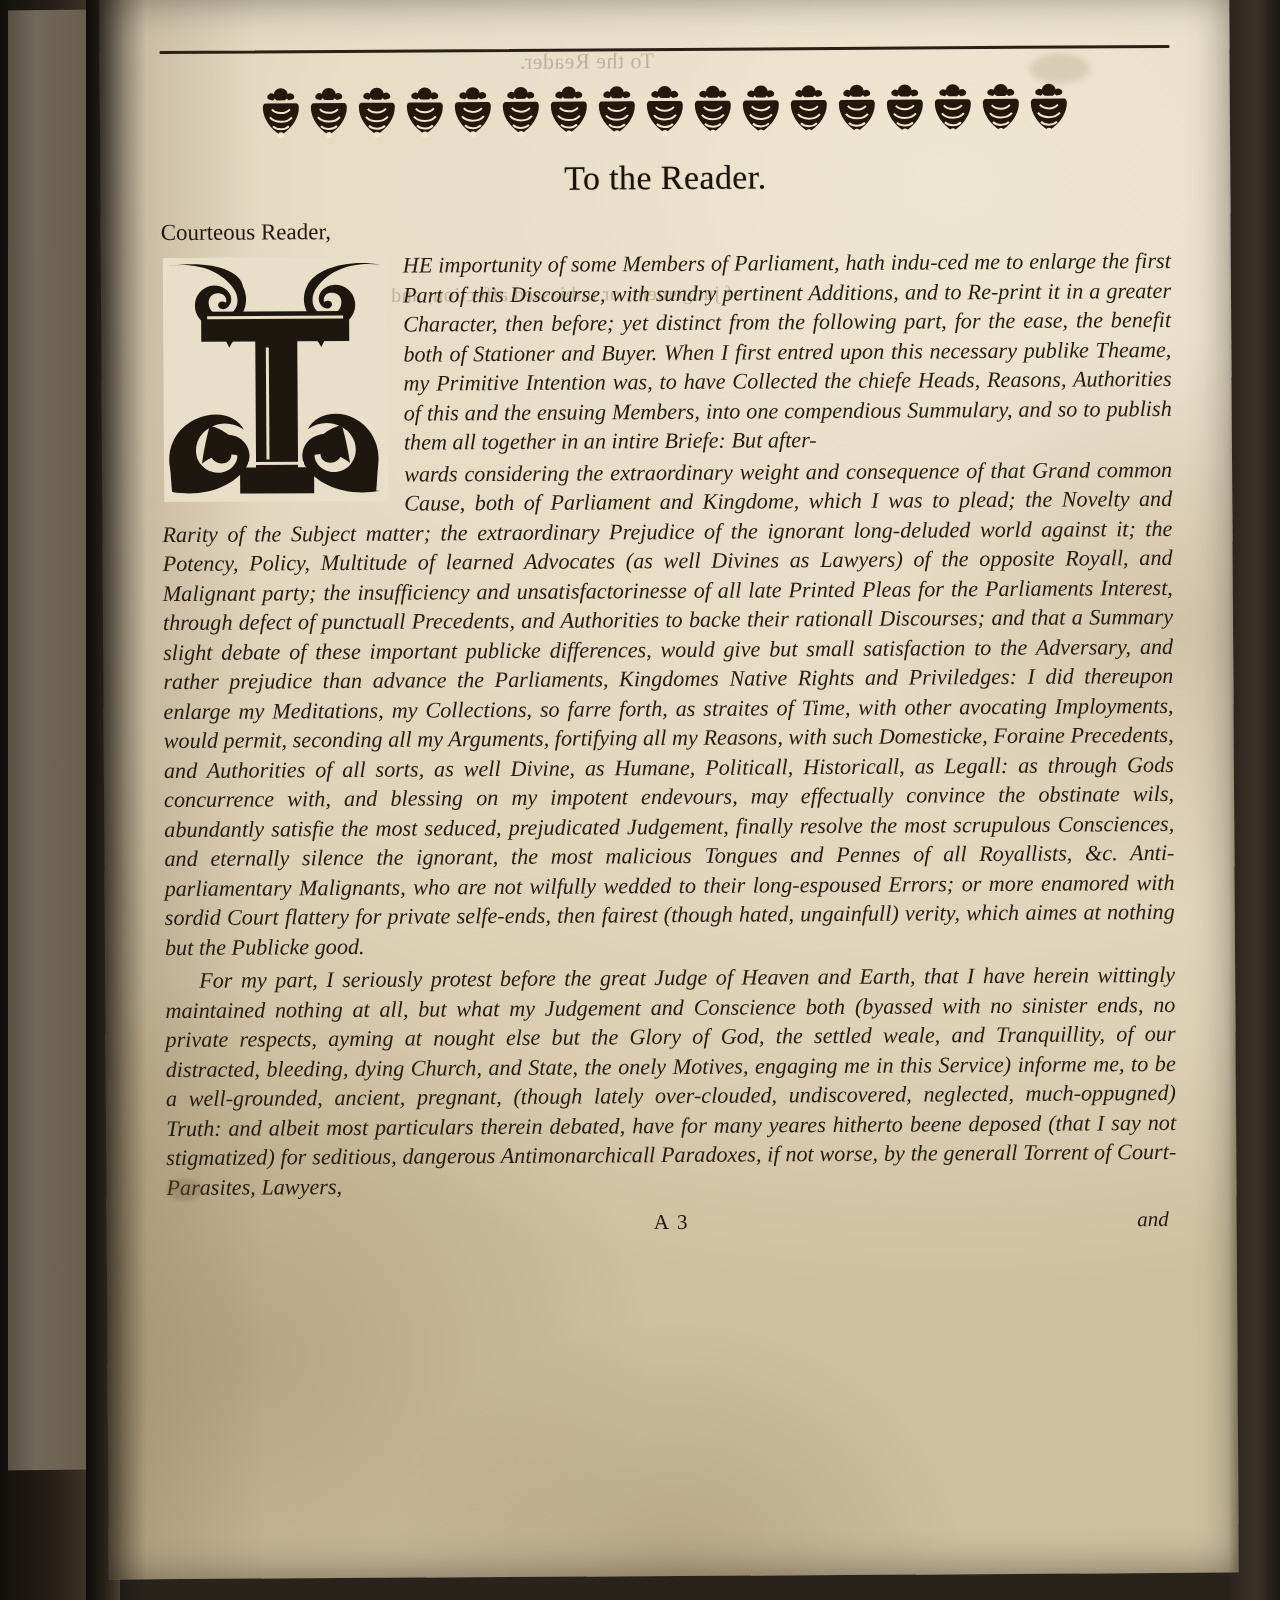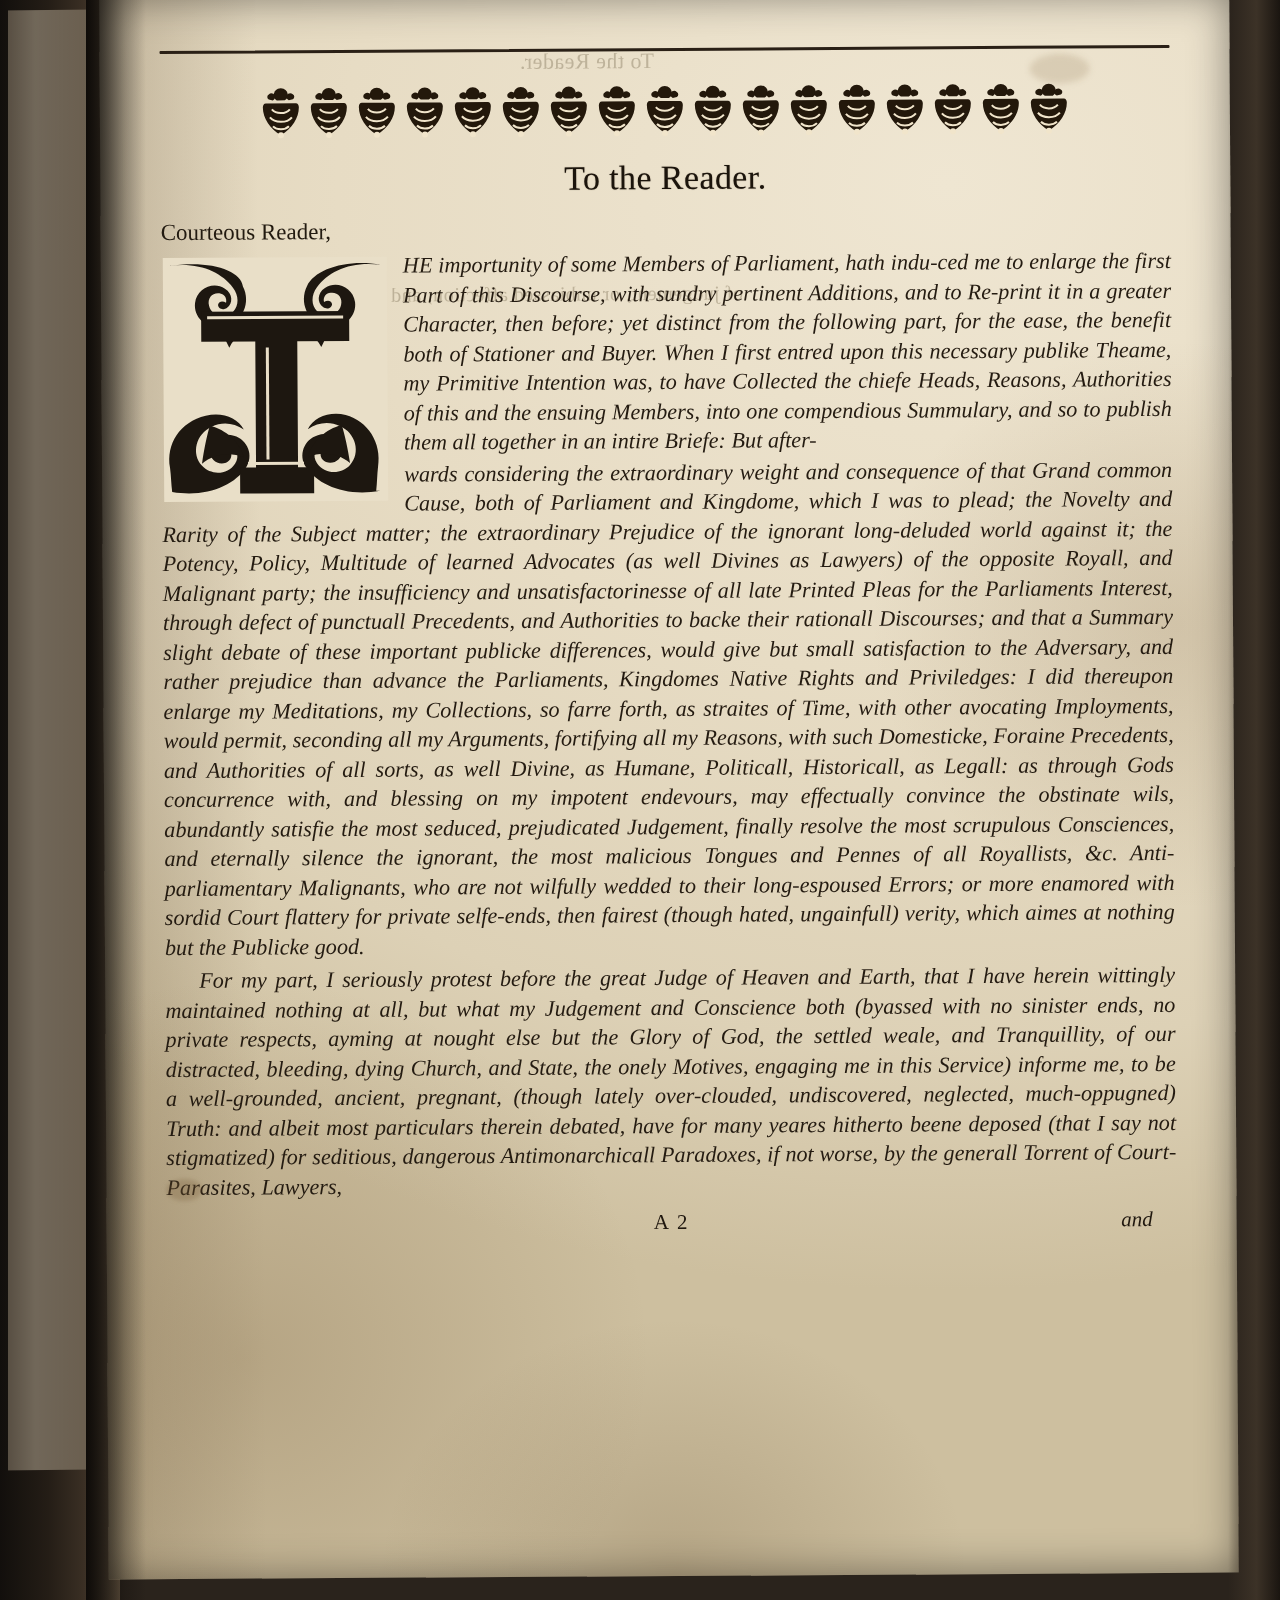--- a/index.html
+++ b/index.html
@@ -165,21 +165,21 @@
     position: relative;
     margin-top: 10px;
     height: 34px;
     font-size: 21px;
   }
   .sig-center {
     position: absolute; left: 50%; transform: translateX(-50%);
     letter-spacing: 2px;
   }
   .sig-right {
-    position: absolute; right: 24px;
+    position: absolute; right: 8px;
     font-style: italic;
   }
 
   
   .stain {
     position: absolute;
     border-radius: 50%;
     pointer-events: none;
     z-index: 5;
   }
@@ -486,21 +486,21 @@
           <span class="it">wards considering the extraordinary weight and consequence of that Grand common Cause, both of Parliament and Kingdome, which I was to plead; the Novelty and Rarity of the Subject matter; the extraordinary Prejudice of the ignorant long-deluded world against it; the Potency, Policy, Multitude of learned Advocates (as well Divines as Lawyers) of the opposite Royall, and Malignant party; the insufficiency and unsatisfactorinesse of all late Printed Pleas for the Parliaments Interest, through defect of punctuall Precedents, and Authorities to backe their rationall Discourses; and that a Summary slight debate of these important publicke differences, would give but small satisfaction to the Adversary, and rather prejudice than advance the Parliaments, Kingdomes Native Rights and Priviledges: I did thereupon enlarge my Meditations, my Collections, so farre forth, as straites of Time, with other avocating Imployments, would permit, seconding all my Arguments, fortifying all my Reasons, with such Domesticke, Foraine Precedents, and Authorities of all sorts, as well Divine, as Humane, Politicall, Historicall, as Legall: as through Gods concurrence with, and blessing on my impotent endevours, may effectually convince the obstinate wils, abundantly satisfie the most seduced, prejudicated Judgement, finally resolve the most scrupulous Consciences, and eternally silence the ignorant, the most malicious Tongues and Pennes of all Royallists, &amp;c. Anti-parliamentary Malignants, who are not wilfully wedded to their long-espoused Errors; or more enamored with sordid Court flattery for private selfe-ends, then fairest (though hated, ungainfull) verity, which aimes at nothing but the Publicke good.</span>
         </p>
 
         <p class="para">
           <span class="it">For my part, I seriously protest before the great Judge of Heaven and Earth, that I have herein wittingly maintained nothing at all, but what my Judgement and Conscience both (byassed with no sinister ends, no private respects, ayming at nought else but the Glory of God, the settled weale, and Tranquillity, of our distracted, bleeding, dying Church, and State, the onely Motives, engaging me in this Service) informe me, to be a well-grounded, ancient, pregnant, (though lately over-clouded, undiscovered, neglected, much-oppugned) Truth: and albeit most particulars therein debated, have for many yeares hitherto beene deposed (that I say not stigmatized) for seditious, dangerous Antimonarchicall Paradoxes, if not worse, by the generall Torrent of Court-Parasites, Lawyers,</span>
         </p>
 
       </div>
 
       <div class="signature-row">
-        <span class="sig-center">A 2</span>
+        <span class="sig-center">A 3</span>
         <span class="sig-right">and</span>
       </div>
 
     </div>
 
     <div class="stain" style="left:60px; top:1180px; width:36px; height:22px; background:rgba(120,92,56,.30); filter:blur(2px);"></div>
     <div class="stain" style="left:930px; top:60px; width:60px; height:30px; background:rgba(130,100,60,.18); filter:blur(3px);"></div>
   </div>
 
   <div class="gutter-shadow"></div>

